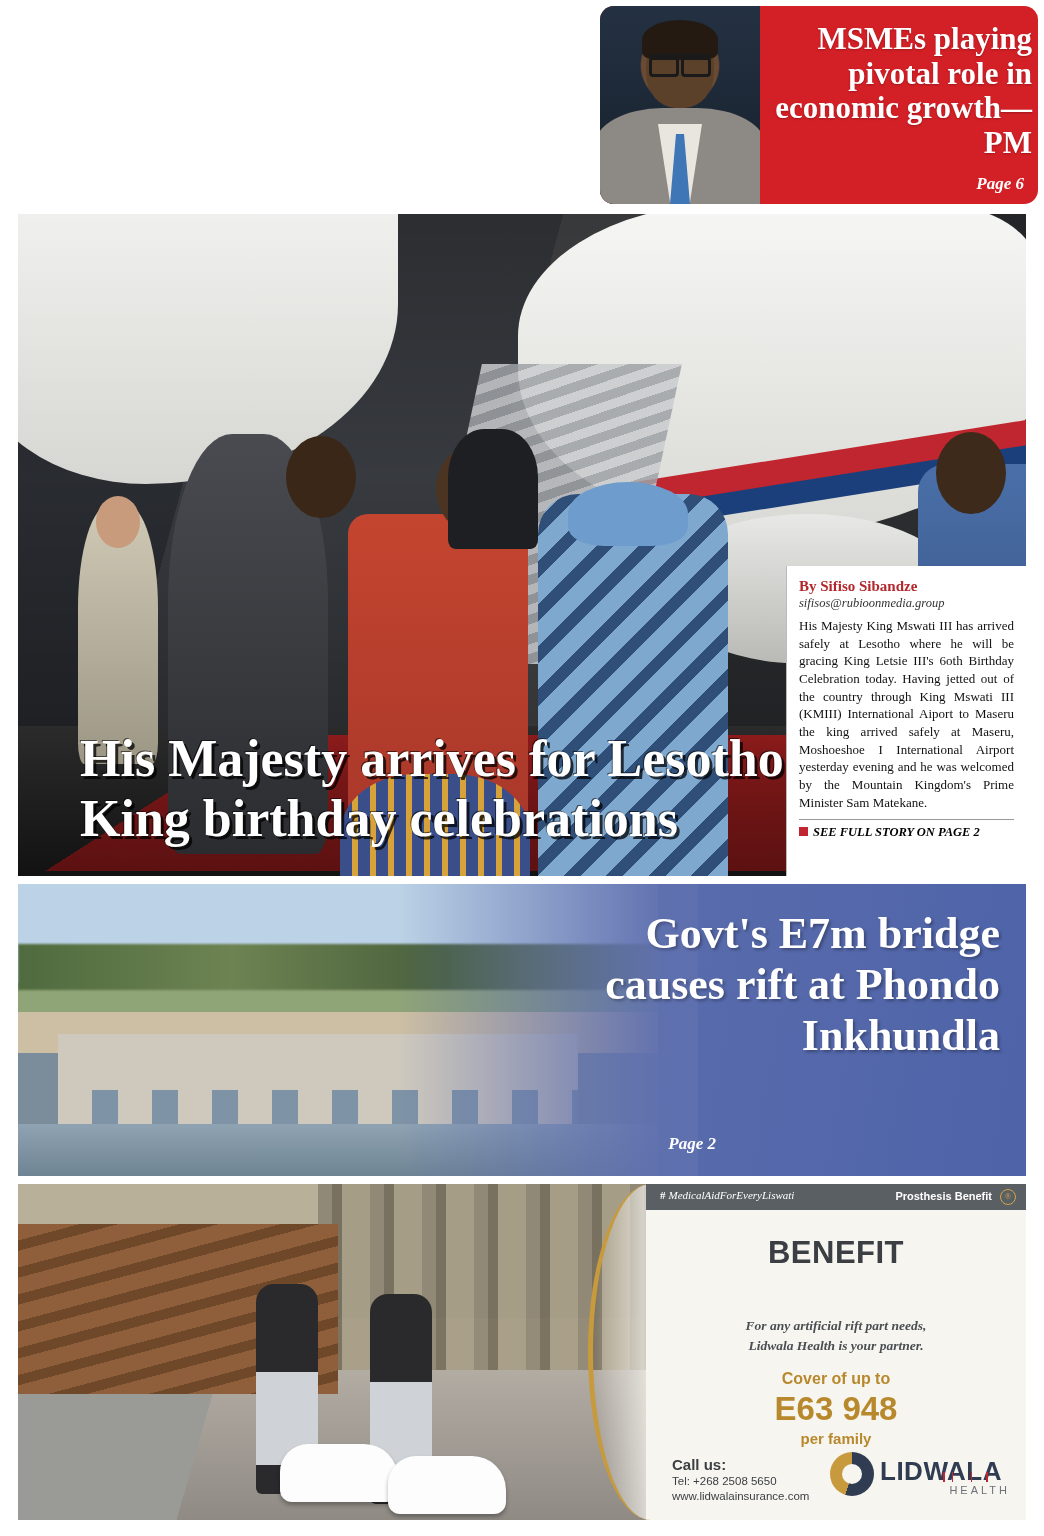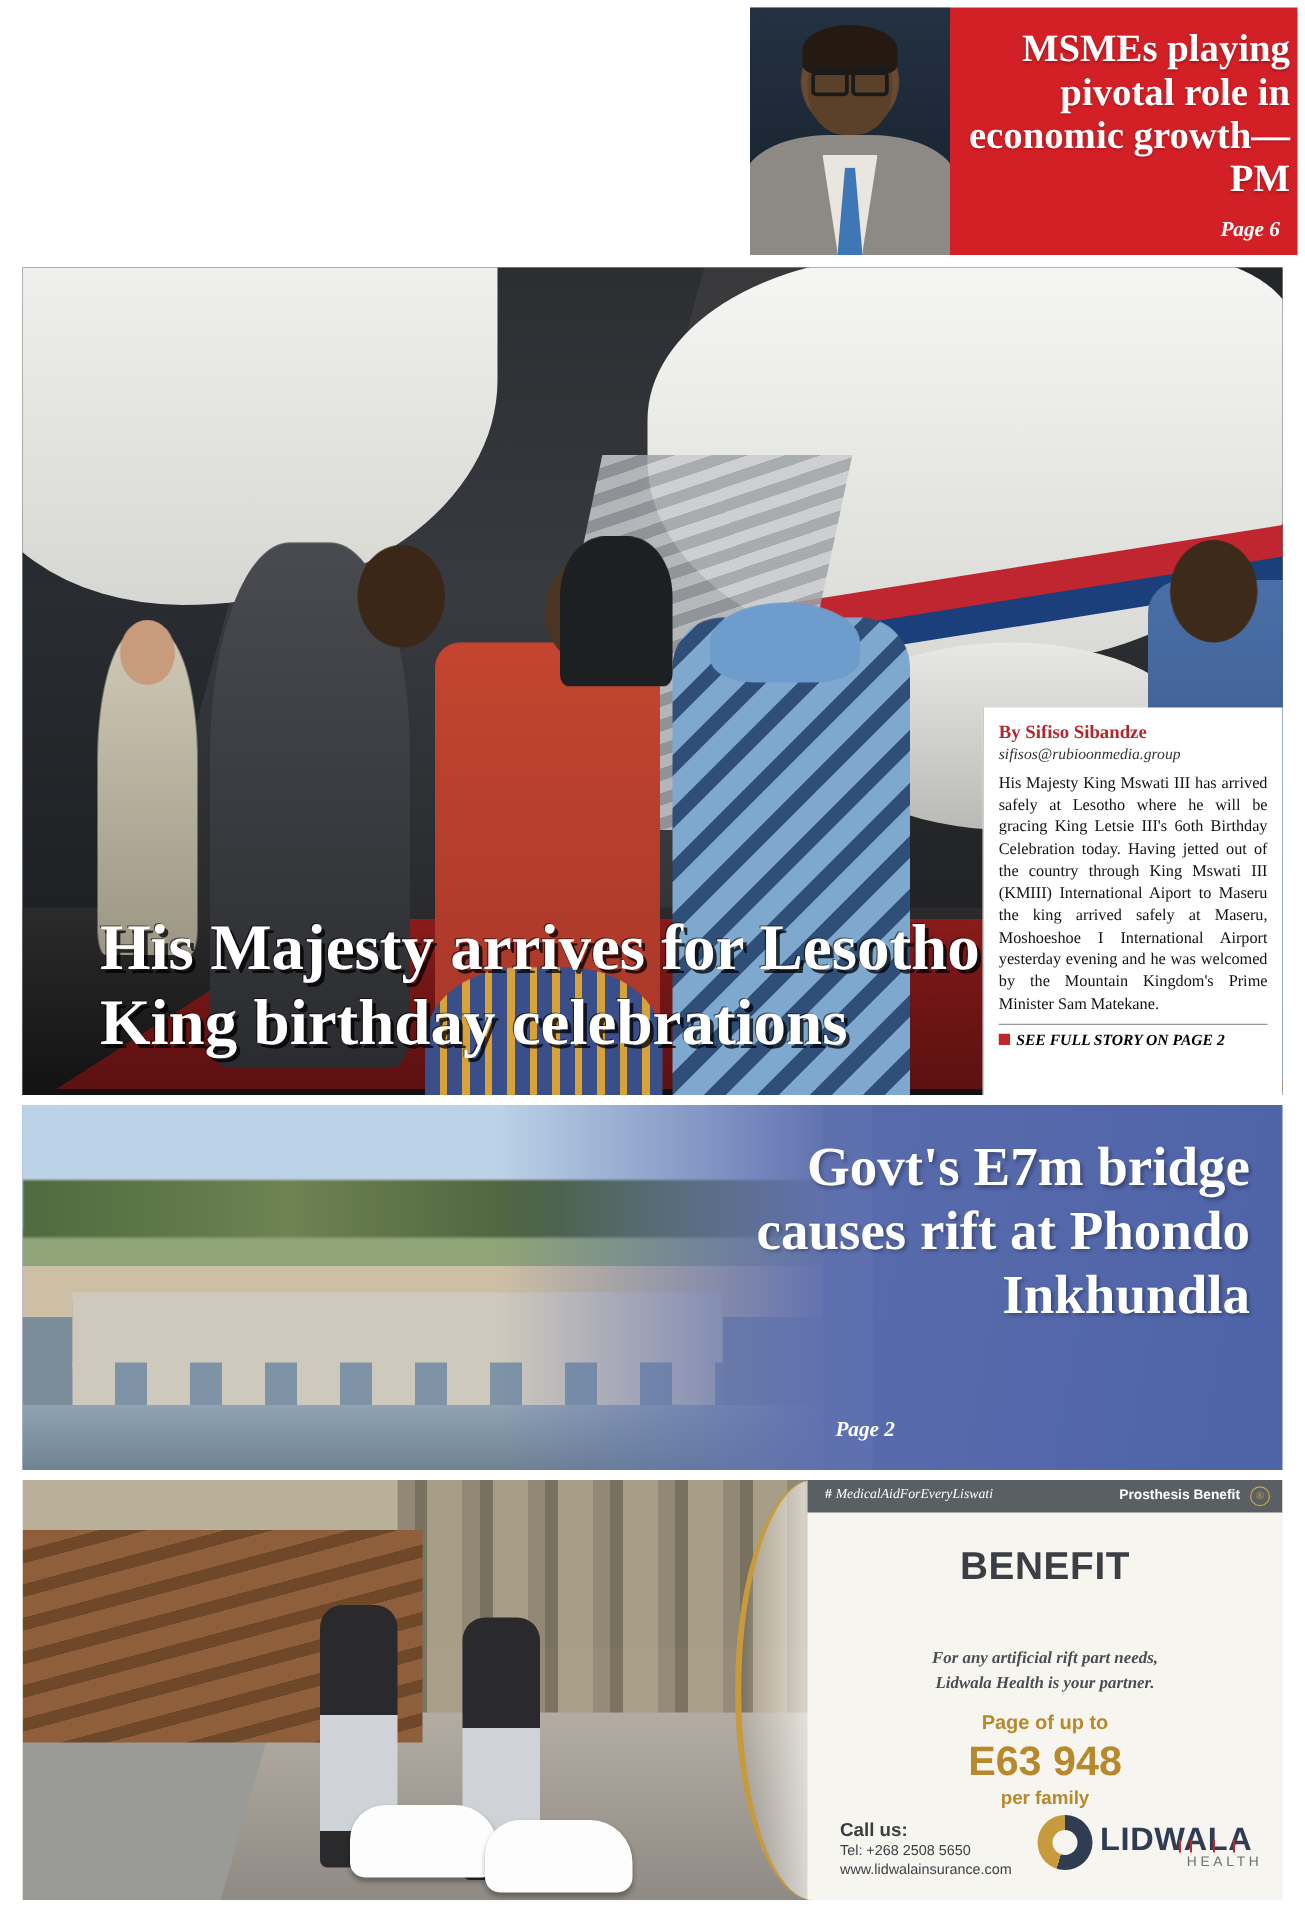--- a/index.html
+++ b/index.html
@@ -84,20 +84,21 @@
     color: #1a1a1a;
   }
 
   
   .promo {
     position: absolute;
     left: 600px; top: 6px;
     width: 438px; height: 198px;
     background: #d31f26;
     overflow: hidden;
+    border-radius: 14px;
   }
   .promo-photo {
     position: absolute;
     left: 0; top: 0;
     width: 160px; height: 198px;
     background:
       radial-gradient(circle at 50% 30%, #6b4a33 0 24%, rgba(0,0,0,0) 25%),
       linear-gradient(#243142, #16202c);
     overflow: hidden;
   }
@@ -687,21 +688,21 @@
 
       <div class="ad-title">
         <div>BENEFIT</div>
       </div>
 
       <div class="ad-sub">
         <div>For any artificial rift part needs,</div>
         <div>Lidwala Health is your partner.</div>
       </div>
 
-      <div class="ad-cover">Page of up to</div>
+      <div class="ad-cover">Cover of up to</div>
       <div class="ad-amount">E63 948</div>
       <div class="ad-perfamily">per family</div>
 
       <div class="ad-contact">
         <div class="ad-callus">Call us:</div>
         <div class="ad-tel">Tel: +268 2508 5650</div>
         <div class="ad-web">www.lidwalainsurance.com</div>
       </div>
 
       <div class="ad-logo">

